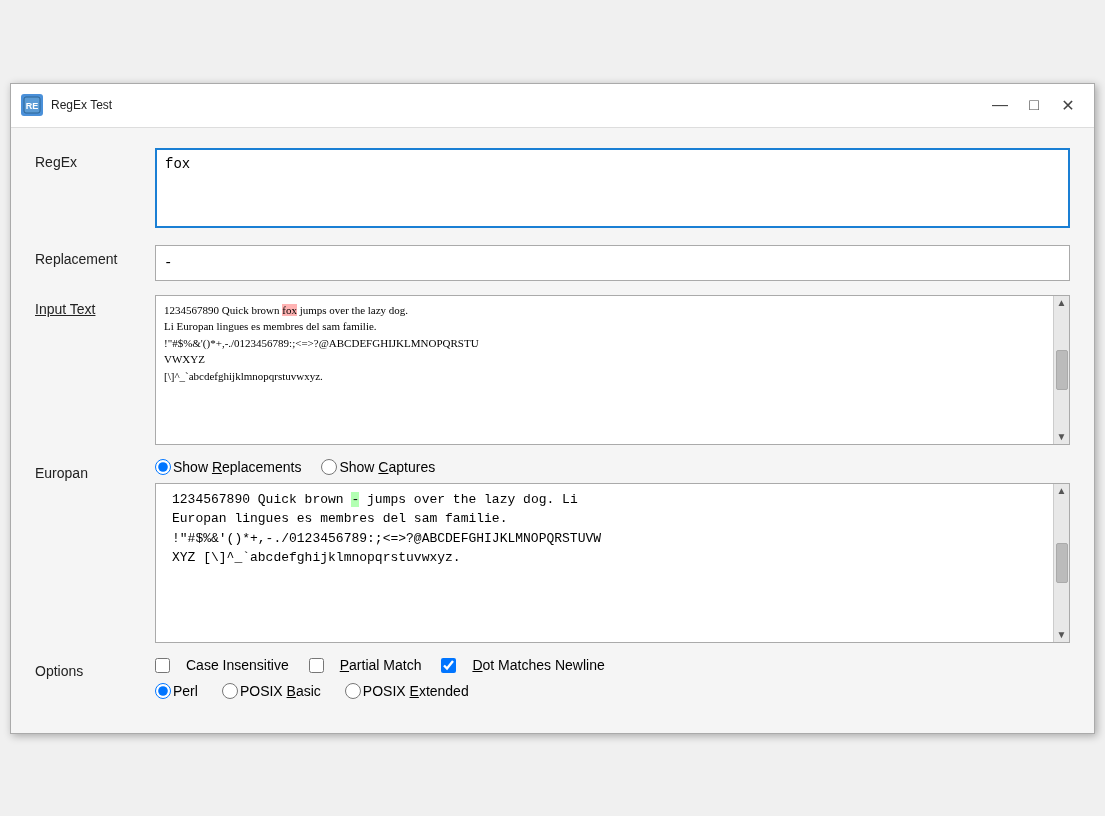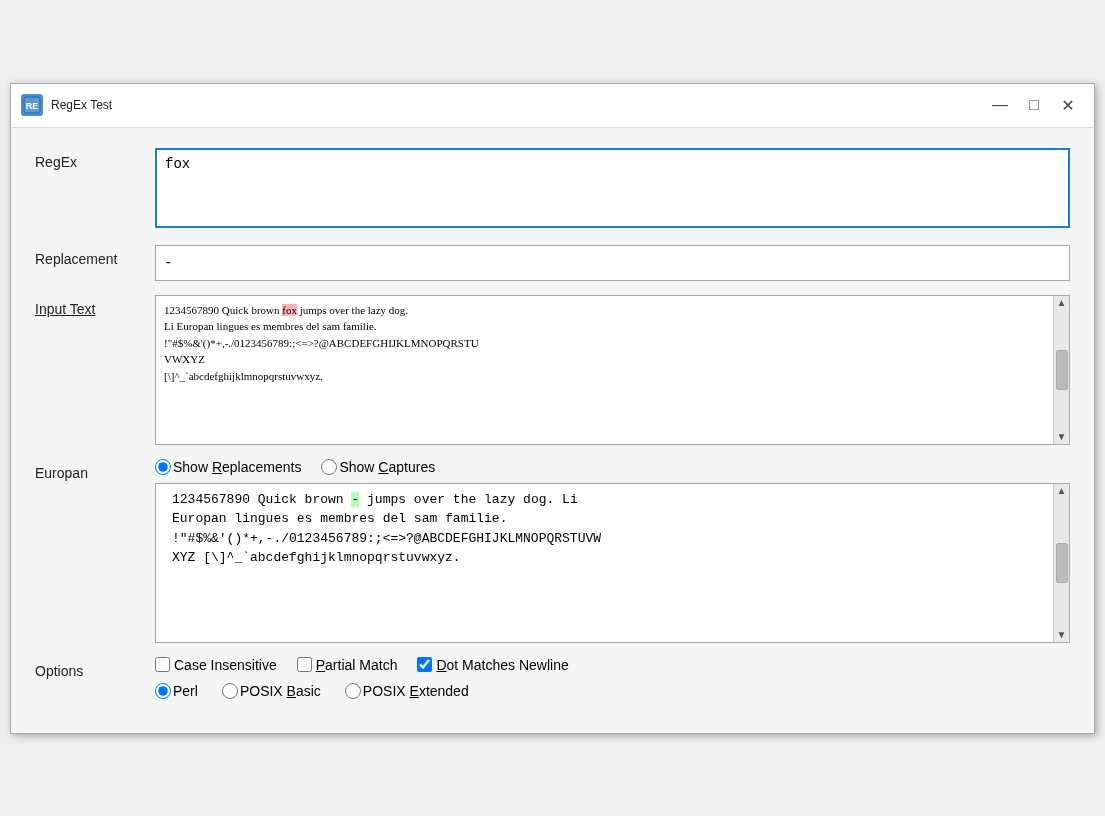--- a/index.html
+++ b/index.html
@@ -145,22 +145,22 @@
       gap: 20px;
       margin-bottom: 10px;
     }
     .options-row2 {
       display: flex;
       align-items: flex-end;
       gap: 24px;
     }
     .checkbox-label {
       display: flex;
-      align-items: center;
-      gap: 4px;
+      align-items: flex-end;
+      gap: 16px;
       cursor: pointer;
       font-size: 14px;
     }
     .checkbox-label input[type="checkbox"] {
       width: 15px;
       height: 15px;
       cursor: pointer;
     }
 
     

